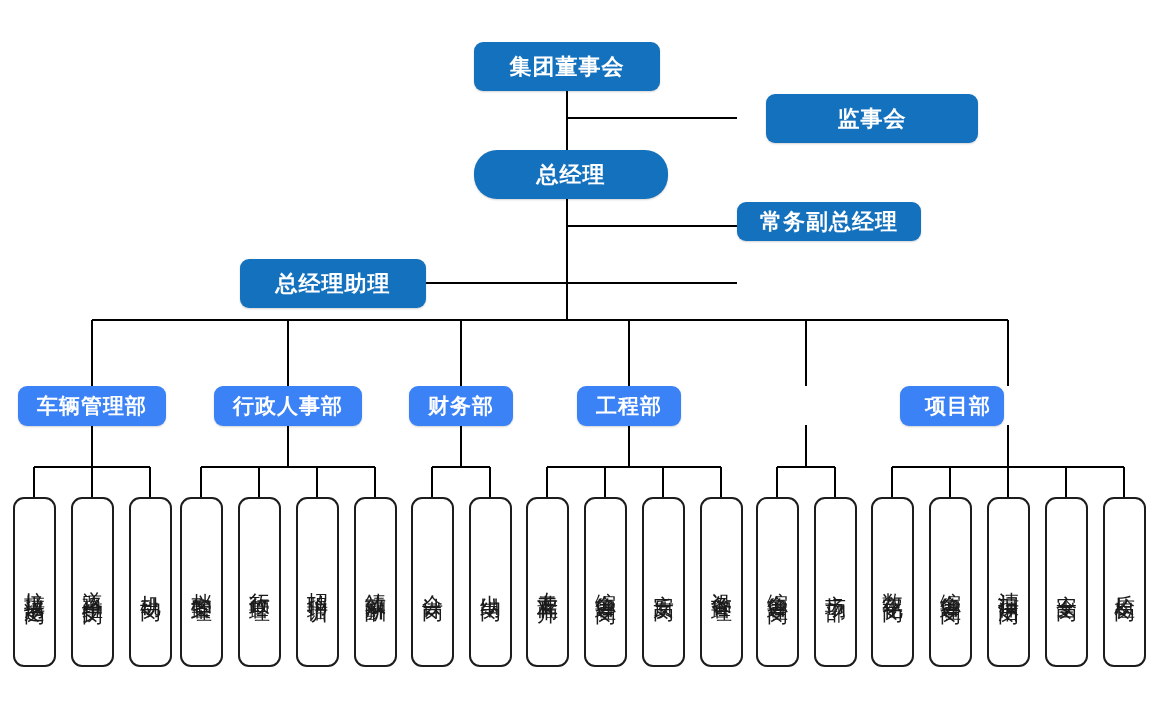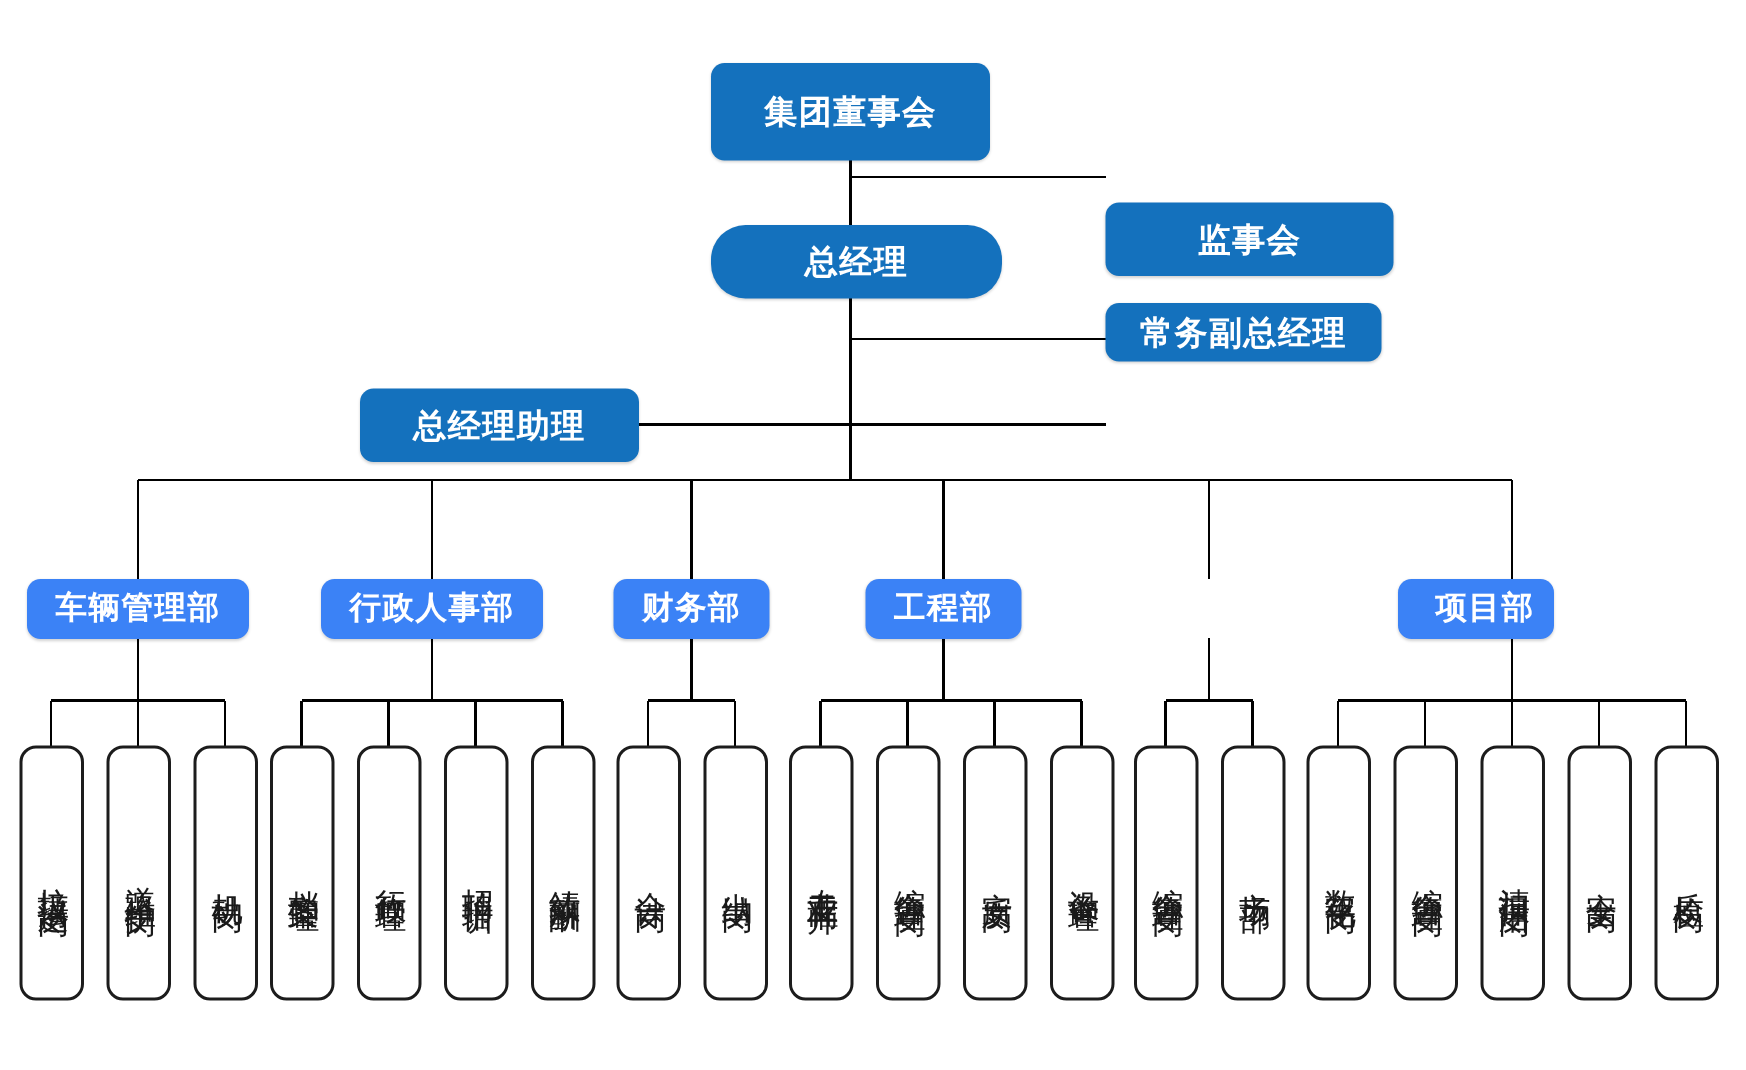--- a/index.html
+++ b/index.html
@@ -96,25 +96,25 @@
 
       <line x1="892" y1="467" x2="1124" y2="467"></line>
       <line x1="892" y1="467" x2="892" y2="497"></line>
       <line x1="950" y1="467" x2="950" y2="497"></line>
       <line x1="1008" y1="467" x2="1008" y2="497"></line>
       <line x1="1066" y1="467" x2="1066" y2="497"></line>
       <line x1="1124" y1="467" x2="1124" y2="497"></line>
     </g>
   </svg>
 
-  <div class="node blue" style="left:474px;top:42px;width:186px;height:65px;">
+  <div class="node blue" style="left:474px;top:42px;width:186px;height:49px;">
     <span>集团董事会</span>
   </div>
 
-  <div class="node blue" style="left:737px;top:94px;width:192px;height:49px;margin-top:41px;">
+  <div class="node blue" style="left:766px;top:94px;width:212px;height:49px;">
     <span>监事会</span>
   </div>
 
   <div class="node blue" style="left:474px;top:150px;width:194px;height:49px;border-radius:23px;">
     <span>总经理</span>
   </div>
 
   <div class="node blue" style="left:737px;top:202px;width:184px;height:39px;">
     <span>常务副总经理</span>
   </div>
@@ -129,21 +129,21 @@
   </div>
   <div class="node orange" style="left:409px;top:386px;width:104px;height:40px;">
     <span>财务部</span>
   </div>
   <div class="node orange" style="left:214px;top:386px;width:148px;height:40px;">
     <span>行政人事部</span>
   </div>
   <div class="node orange" style="left:577px;top:386px;width:104px;height:40px;">
     <span>工程部</span>
   </div>
-  <div class="node orange" style="left:932px;top:386px;width:104px;height:40px;padding-left:12px;">
+  <div class="node orange" style="left:900px;top:386px;width:104px;height:40px;padding-left:12px;">
     <span>项目部</span>
   </div>
 
   <div class="node leaf" style="left:13px;top:497px;width:43px;height:170px;">
     <span>垃圾清运岗</span>
   </div>
   <div class="node leaf" style="left:71px;top:497px;width:43px;height:170px;">
     <span>道路维护岗</span>
   </div>
   <div class="node leaf" style="left:129px;top:497px;width:43px;height:170px;">

